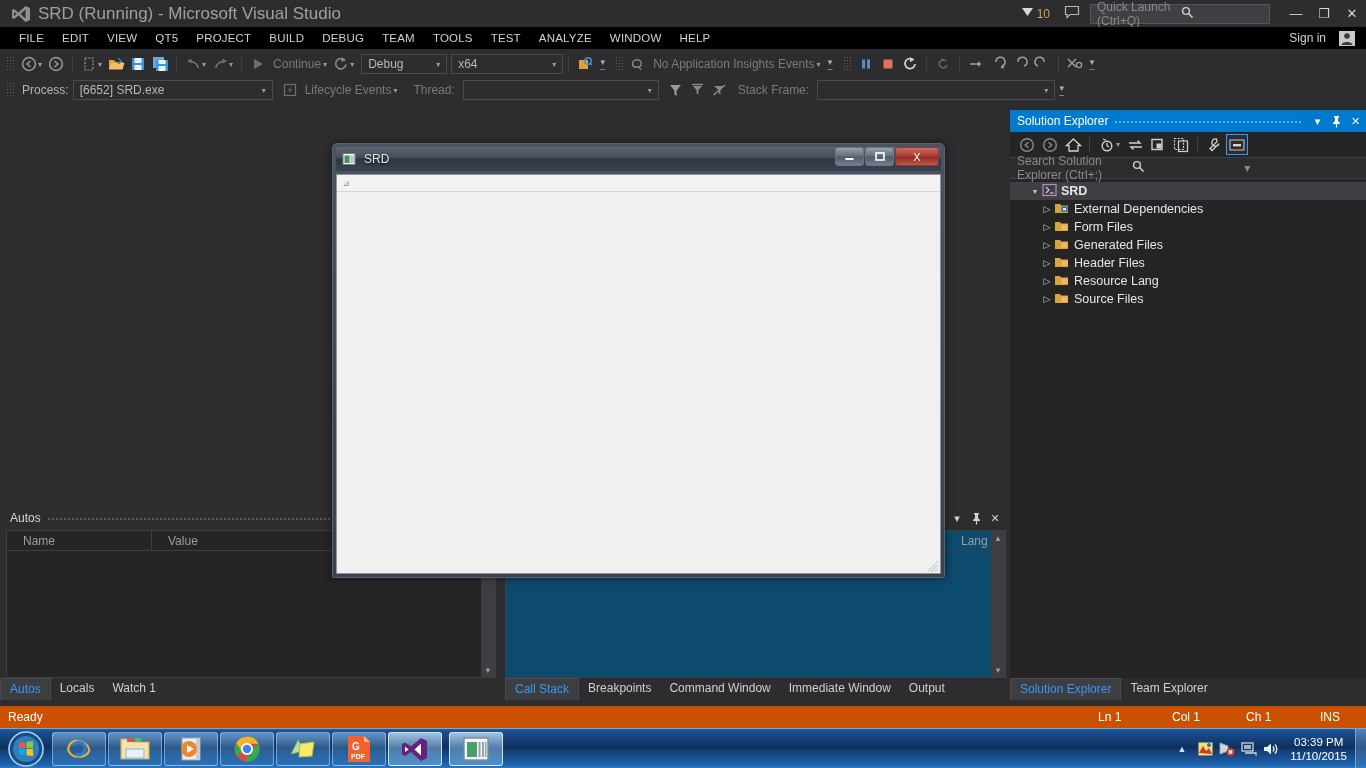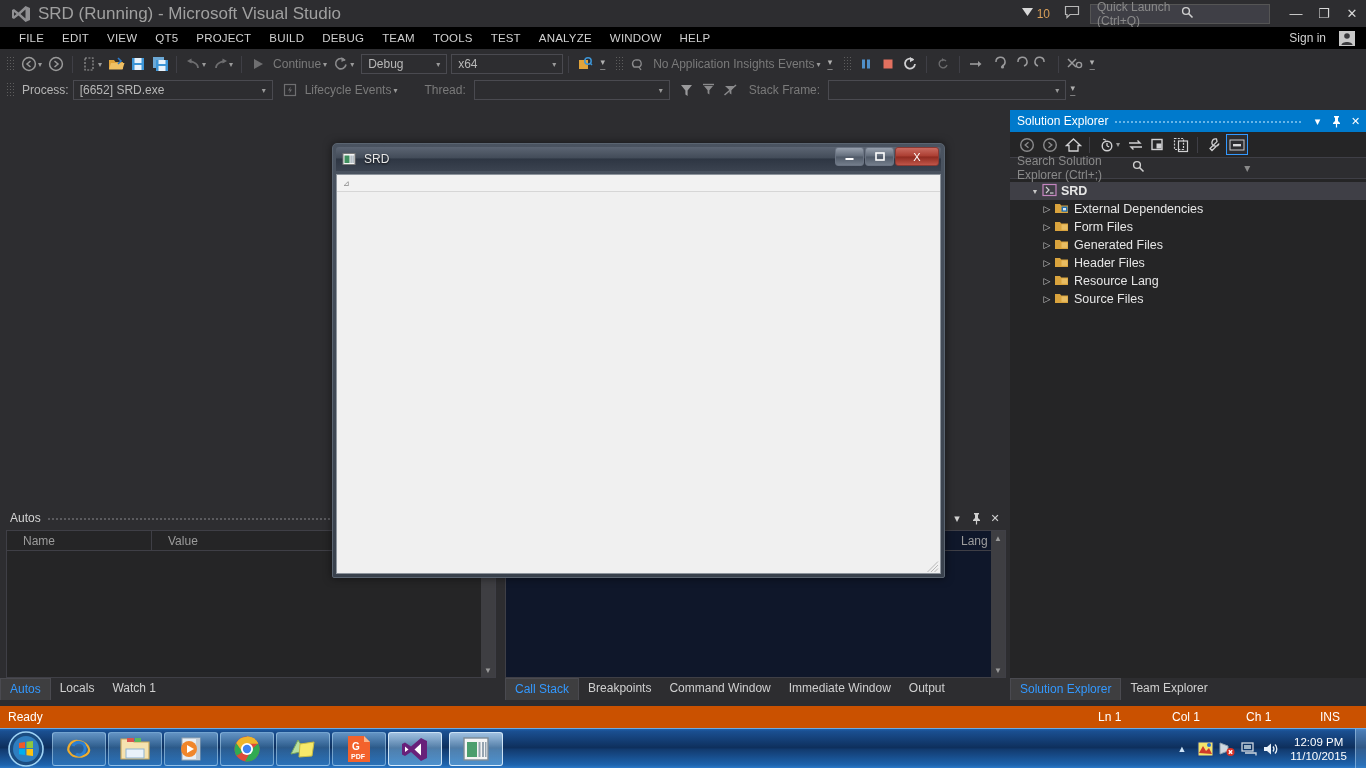--- a/index.html
+++ b/index.html
@@ -79,21 +79,21 @@
   .autos-body { position: absolute; left: 6px; top: 24px; width: 490px; height: 148px;
                 background: #252526; border: 1px solid #3f3f46; }
   .grid-head { height: 20px; display:flex; align-items:center; border-bottom: 1px solid #3f3f46; }
   .gh-cell { color: #9c9c9c; font-size: 12px; padding-left: 16px; }
   .gh-sep { width:1px; height: 20px; background: #3f3f46; }
   .vscroll { position: absolute; right: 0; top: 0; width: 14px; height: 100%; background: #3e3e42; }
   .vscroll .arrow { height: 14px; display:flex;align-items:center;justify-content:center; color:#9a9a9a; font-size:8px;}
 
   
   .cs-panel { position: absolute; left: 505px; top: 530px; width: 501px; height: 148px;
-              background: #0f172a; border: 1px solid #3f3f46; }
+              background: #0c4a6e; border: 1px solid #3f3f46; }
   .cs-head { height: 20px; display:flex; align-items:center; border-bottom: 1px solid #3f3f46; position:relative;}
   .cs-lang { color:#9c9c9c; font-size:12px; padding-left: 455px; }
 
   
   .tabstrip { position: absolute; height: 22px; background: #2d2d30; display:flex; align-items: stretch; }
   .ts-left { left: 0; top: 678px; width: 505px; }
   .ts-mid  { left: 505px; top: 678px; width: 505px; }
   .ts-right{ left: 1010px; top: 678px; width: 356px; }
   .tab { font-size: 12px; color: #d0d0d0; padding: 3px 9px 0 9px; display:flex; align-items:flex-start; }
   .tab.active { color: #3399ff; background: #3e3e40; border: 1px solid #4a4a50; border-bottom: none; }
@@ -415,21 +415,21 @@
       <span class="cb-caret">▾</span>
     </div>
     <div class="tb-btn" style="margin-left:6px;">
       <svg width="14" height="14" viewBox="0 0 14 14">
           <rect x="1.5" y="1.5" width="11" height="11" fill="none" stroke="#6e6e70" stroke-width="1.2"></rect>
           <path d="M7.8 3.5 L5 7.5 H7 L6.2 10.5 L9 6.5 H7 Z" fill="#6e6e70"></path>
         </svg>
     </div>
     <span class="tb-label dim">Lifecycle Events</span>
     <span class="caret">▾</span>
-    <span class="tb-label dim" style="margin-left:20px;">Thread:</span>
+    <span class="tb-label dim" style="margin-left:9px;">Thread:</span>
     <div class="combo" style="width:196px;margin-left:4px;">
       <span></span>
       <span class="cb-caret">▾</span>
     </div>
     <div class="tb-btn" style="margin-left:6px;">
       <svg width="15" height="15" viewBox="0 0 15 15">
           <path d="M2 2 H13 L8.6 7.5 V13 L6.4 11.4 V7.5 Z" fill="#9a9a9c"></path>
         </svg>
     </div>
     <div class="tb-btn">
@@ -831,20 +831,20 @@
           </svg>
       </span>
       <span class="tray-icon">
         <svg width="18" height="16" viewBox="0 0 18 16">
             <path d="M2 6 H5 L9 2.5 V13.5 L5 10 H2 Z" fill="#e8f0f8"></path>
             <path d="M11 5.5 A4 4 0 0 1 11 10.5" fill="none" stroke="#e8f0f8" stroke-width="1.3"></path>
             <path d="M13 3.5 A6.5 6.5 0 0 1 13 12.5" fill="none" stroke="#e8f0f8" stroke-width="1.3"></path>
           </svg>
       </span>
       <div class="clock">
-        <div>12:09 PM</div>
+        <div>03:39 PM</div>
         <div>11/10/2015</div>
       </div>
       <div class="show-desktop"></div>
     </div>
   </div>
 
 </div>
 
 </body></html>

